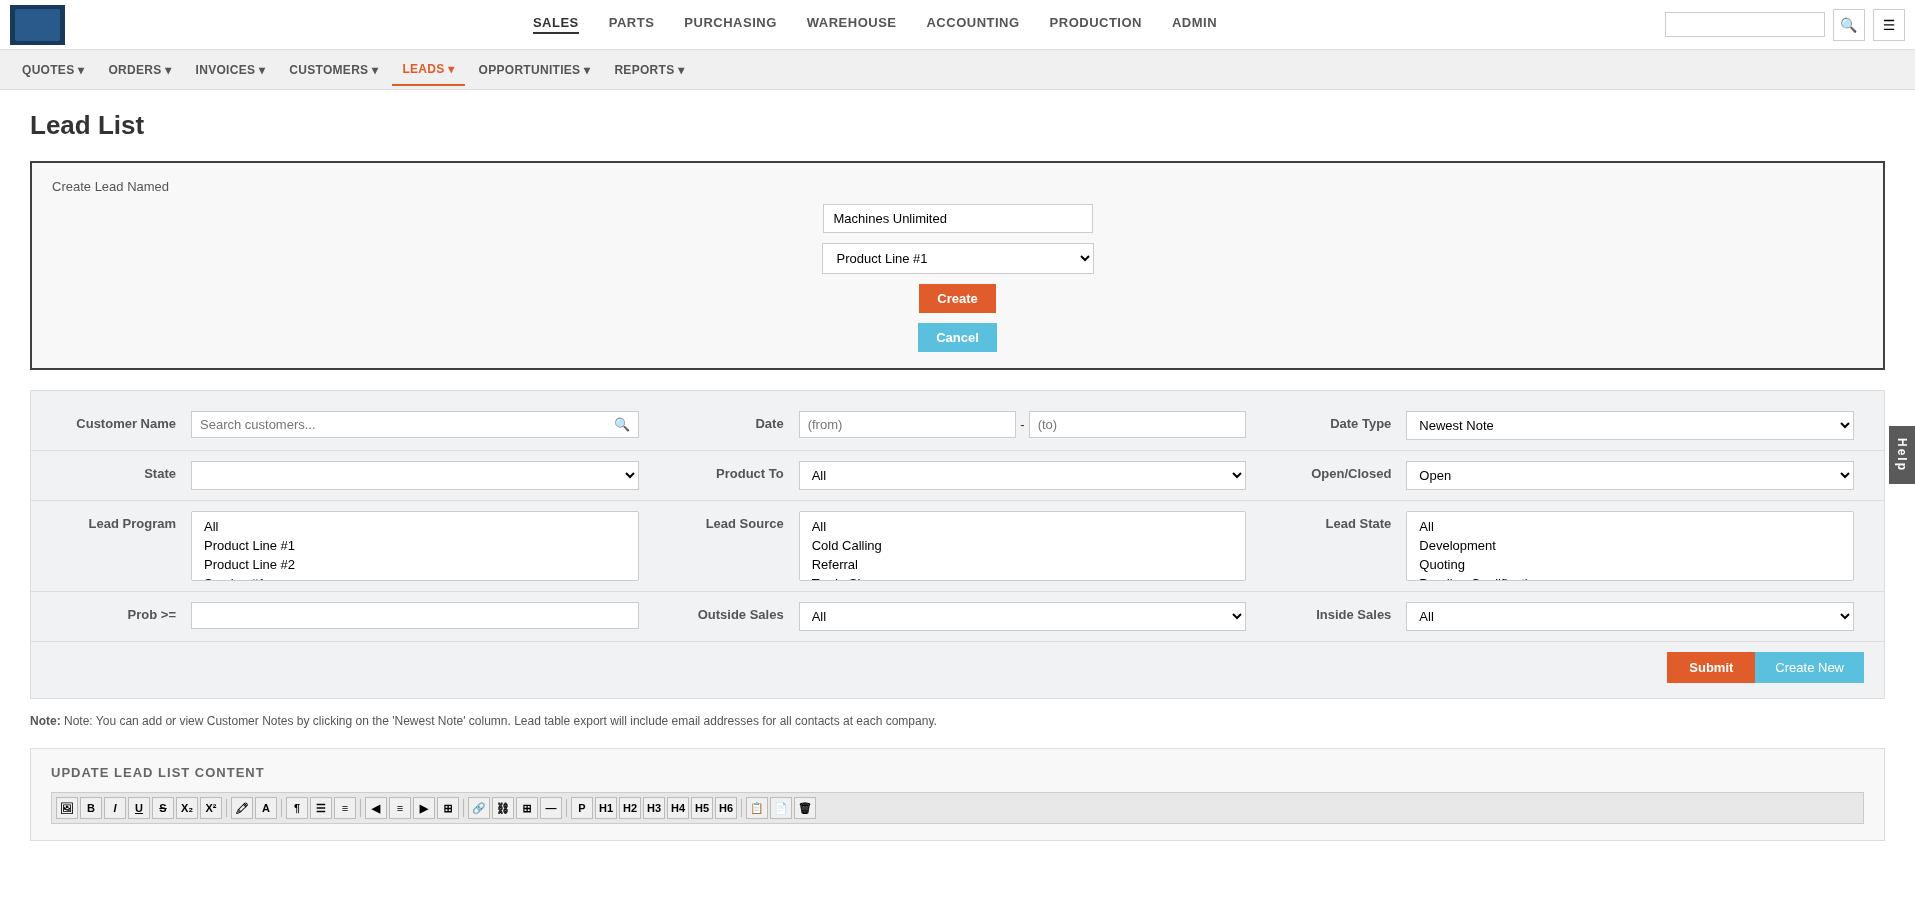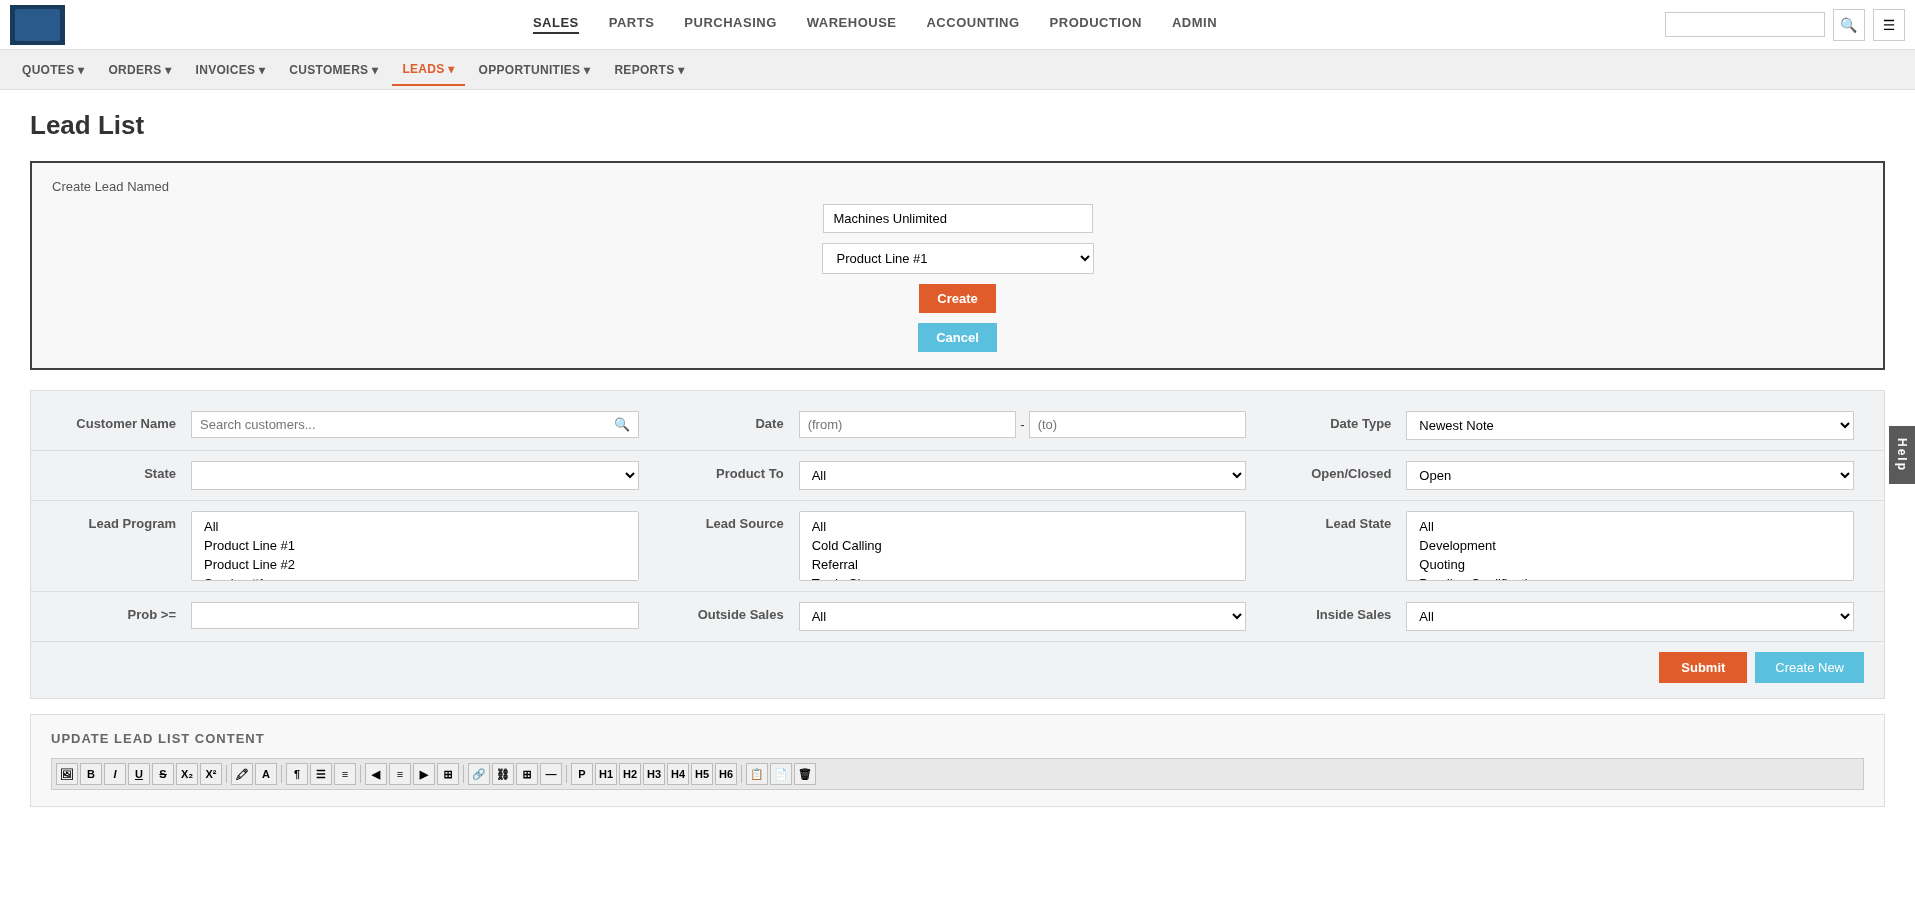--- a/index.html
+++ b/index.html
@@ -264,21 +264,20 @@
       color: #fff;
       border: none;
       padding: 8px 20px;
       font-size: 13px;
       cursor: pointer;
       font-weight: normal;
     }
     .action-row {
       display: flex;
       justify-content: flex-end;
-      gap: 8px;
       padding: 10px 20px 0 20px;
     }
 
     
     .note-text {
       font-size: 12px;
       color: #555;
       margin-bottom: 20px;
     }
     .note-text strong {
@@ -528,20 +527,24 @@
         </div>
       </div>
     </div>
 
     <div class="action-row">
       <button class="btn-submit">Submit</button>
       <button class="btn-create-new">Create New</button>
     </div>
   </div>
 
+  <p class="note-text">
+    <strong>Note:</strong>
+    <span>Note: You can add or view Customer Notes by clicking on the 'Newest Note' column. Lead table export will include email addresses for all contacts at each company.</span>
+  </p>
 
 
   <div class="update-section">
     <div class="update-title">UPDATE LEAD LIST CONTENT</div>
     <div class="editor-toolbar">
       <button class="tb-btn" title="Image">🖼</button>
       <button class="tb-btn">
           <strong>B</strong>
         </button>
       <button class="tb-btn">

